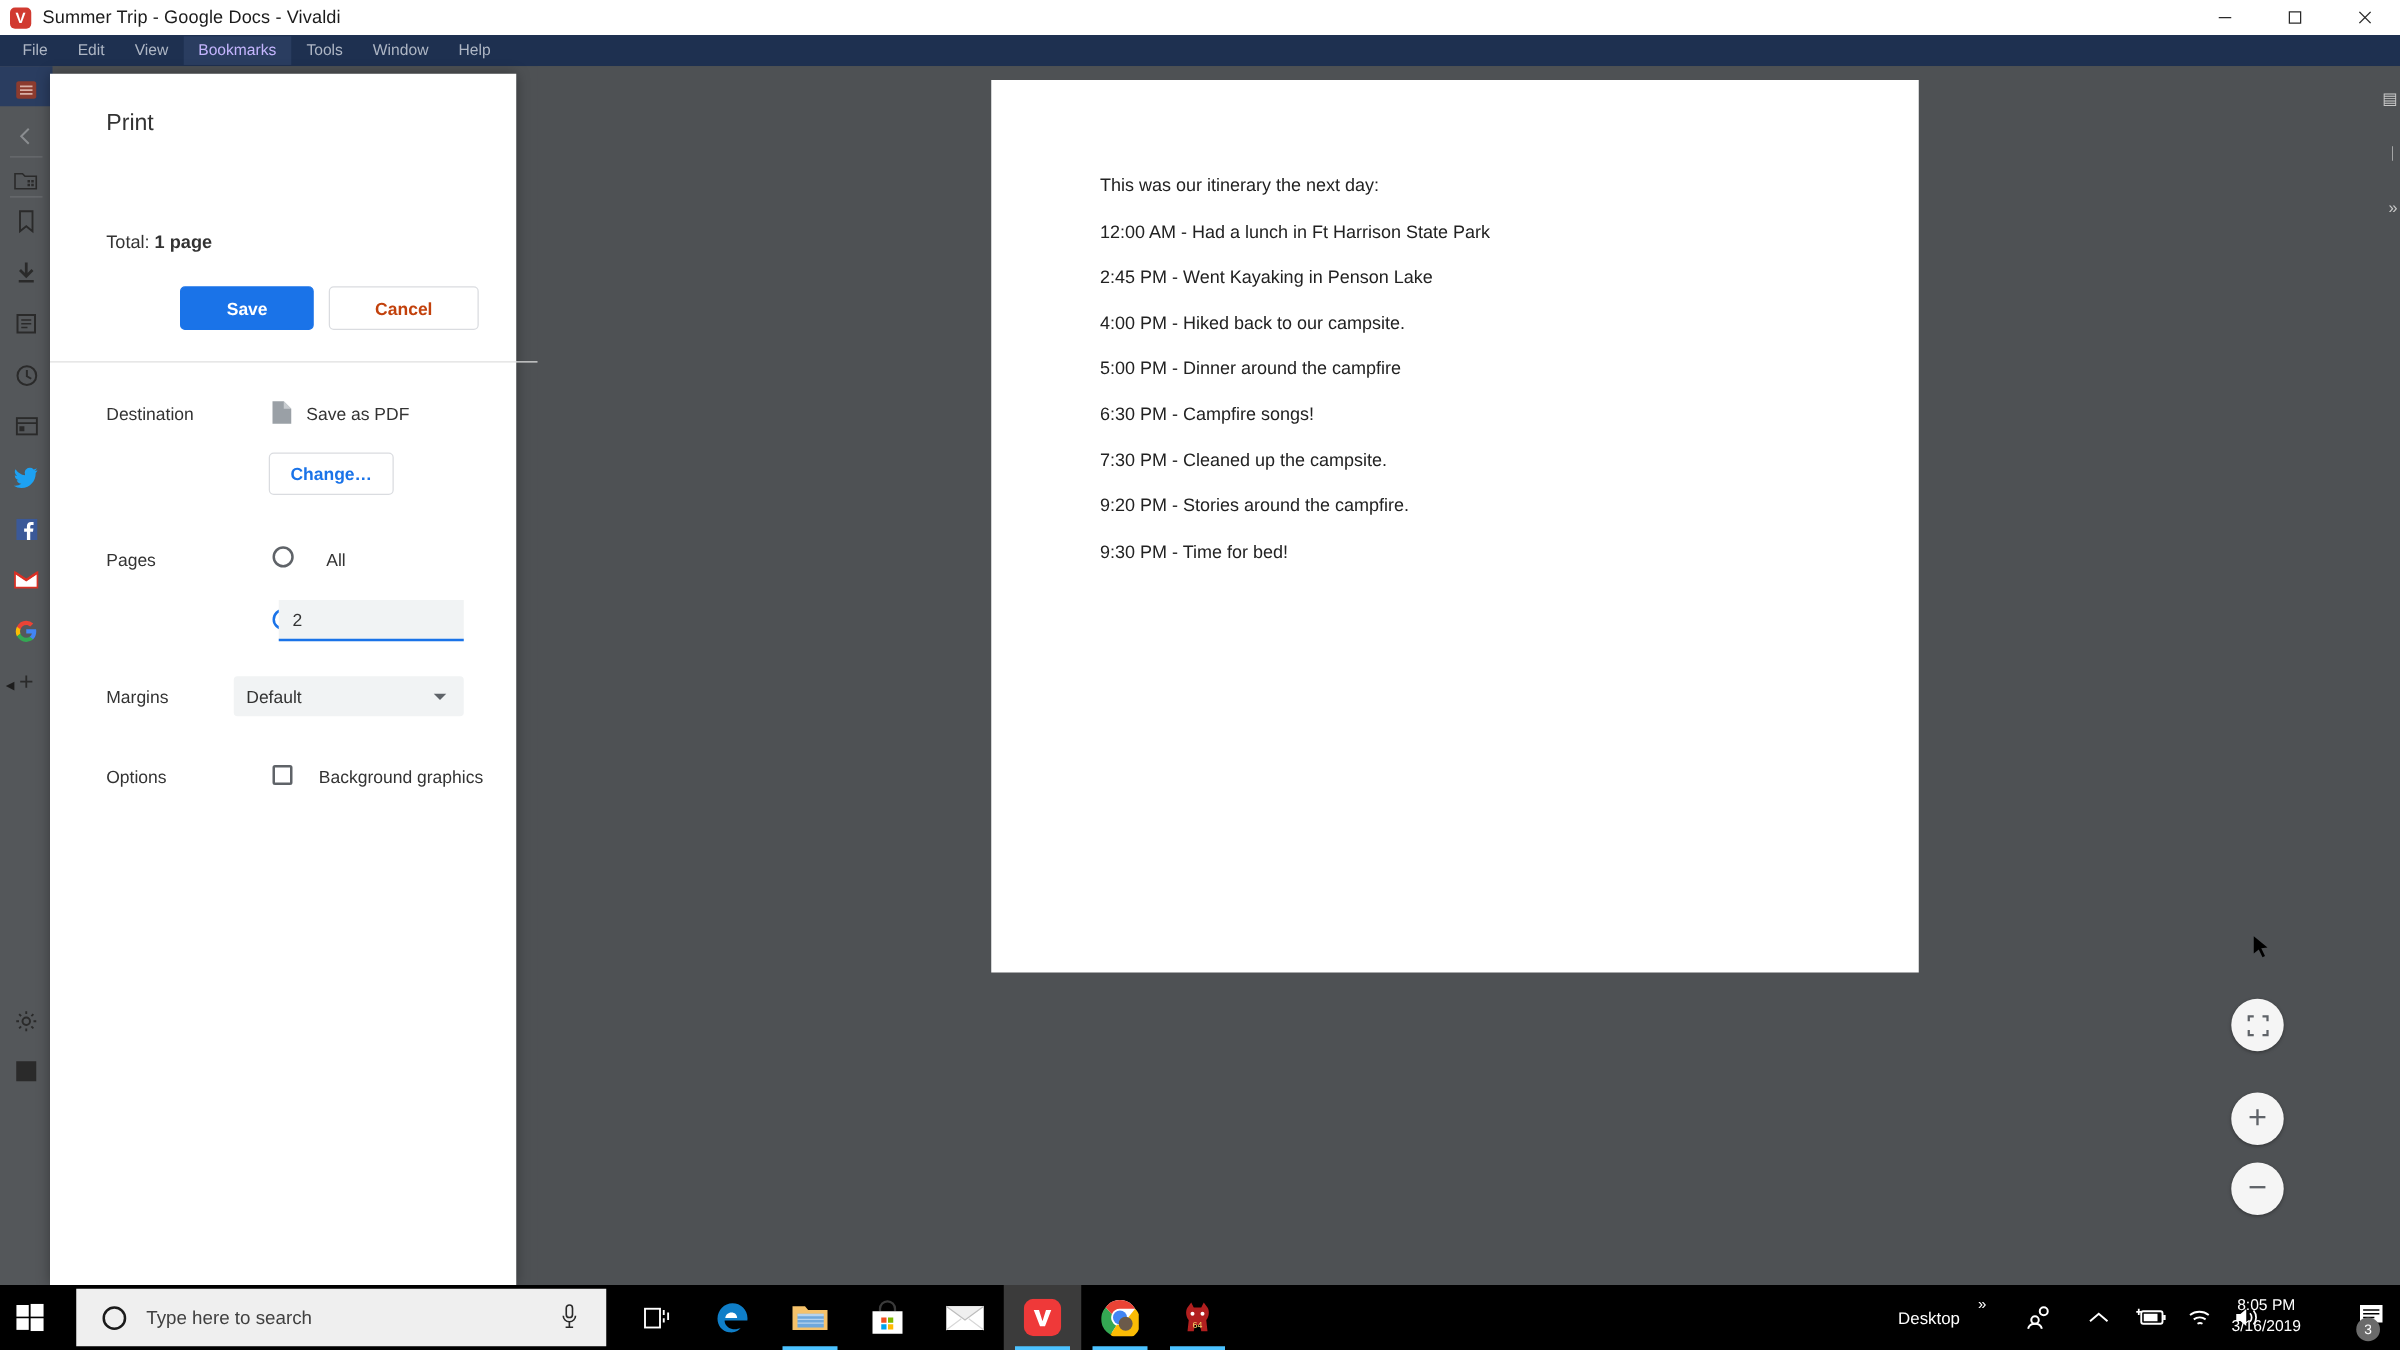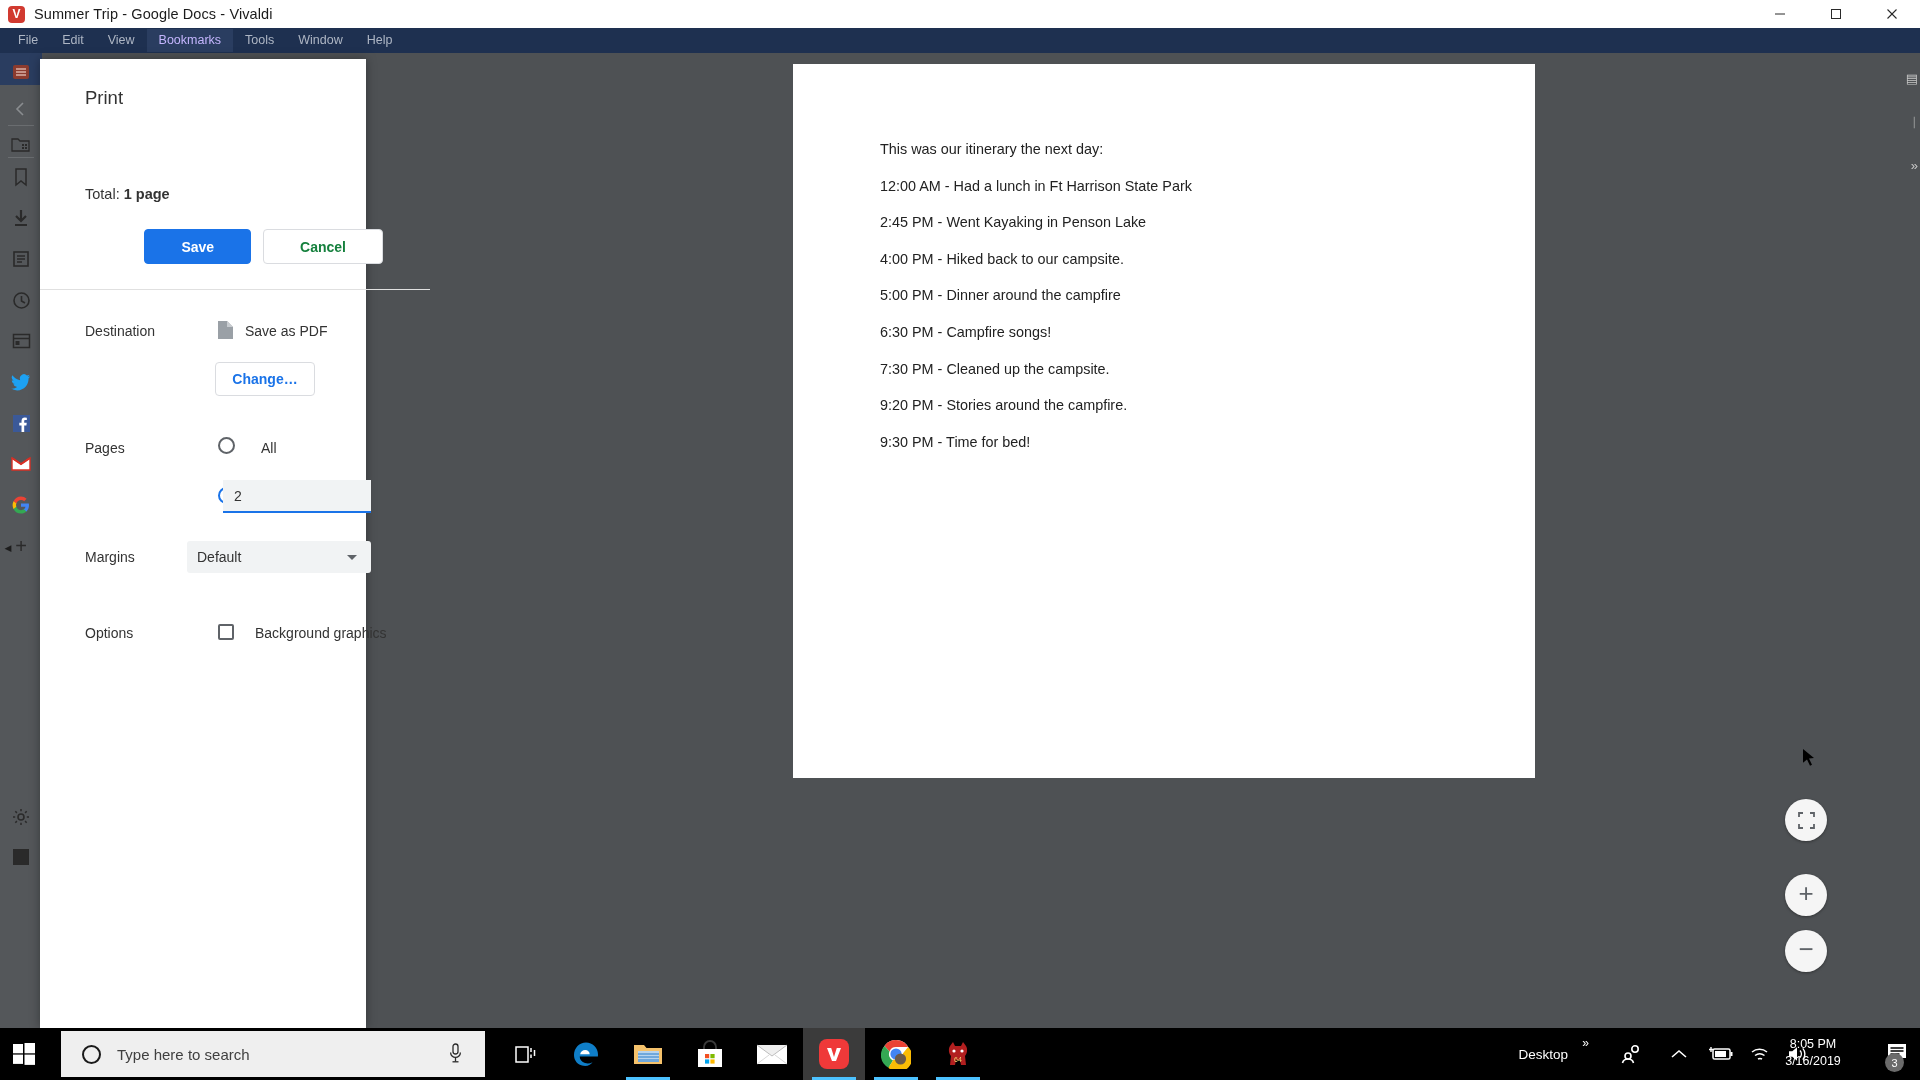--- a/index.html
+++ b/index.html
@@ -107,21 +107,21 @@
   }
   .zoom-fit { left: 1785px; top: 799px; width: 42px; height: 42px; }
   .zoom-in  { left: 1785px; top: 874px; width: 42px; height: 42px; font-size: 26px; }
   .zoom-out { left: 1785px; top: 930px; width: 42px; height: 42px; font-size: 26px; }
   .zoom-sign { line-height: 1; position: relative; top: -2px; font-weight: 300; }
 
   .cursor-arrow { position: absolute; left: 1802px; top: 748px; }
 
   
   .print-dialog {
-    position: absolute; left: 40px; top: 59px; width: 326px; height: 969px;
+    position: absolute; left: 40px; top: 59px; width: 373px; height: 969px;
     background: #ffffff; box-shadow: 0 0 10px rgba(0,0,0,.35);
   }
   .pd-title {
     position: absolute; left: 45px; top: 28px;
     font-size: 18.5px; color: #333333; font-weight: 400;
   }
   .pd-total {
     position: absolute; left: 45px; top: 127px;
     font-size: 14.5px; color: #333333;
   }
@@ -129,21 +129,21 @@
   .pd-buttons {
     position: absolute; left: 0; top: 170px; width: 390px;
     display: flex; justify-content: flex-end; padding-right: 47px; gap: 12px;
   }
   .btn {
     font-size: 14px; border-radius: 4px; height: 35px; padding: 0 36px;
     display: flex; align-items: center; justify-content: center;
     font-weight: bold; cursor: pointer;
   }
   .btn-save { background: #1a73e8; color: #ffffff; border: 1px solid #1a73e8; }
-  .btn-cancel { background: #ffffff; color: #15803d; border: 1px solid #dadce0; }
+  .btn-cancel { background: #ffffff; color: #c2410c; border: 1px solid #dadce0; }
   .pd-divider {
     position: absolute; left: 0; top: 230px; width: 390px; height: 1px;
     background: #e0e0e0;
   }
 
   .pd-row { position: absolute; left: 0; width: 390px; }
   .pd-label {
     position: absolute; left: 45px; font-size: 14px; color: #333333;
   }
 
@@ -463,21 +463,21 @@
     </div>
 
     <div class="pd-row" style="top:482px; height:34px;">
       <div class="pd-label" style="top:8px;">Margins</div>
       <div class="select-box" style="top:0px;">
         <span>Default</span>
         <span class="select-caret"></span>
       </div>
     </div>
 
-    <div class="pd-row" style="top:562px; height:24px;">
+    <div class="pd-row" style="top:550px; height:24px;">
       <div class="pd-label" style="top:4px;">Options</div>
       <div class="checkbox" style="left:178px; top:3px;"></div>
       <div class="radio-label" style="left:215px; top:4px;">Background graphics</div>
     </div>
   </div>
 
   <div class="taskbar">
     <div class="start-btn">
       <svg width="22" height="22" viewBox="0 0 22 22">
         <rect x="0" y="1" width="10" height="9.3" fill="#fff"></rect>

